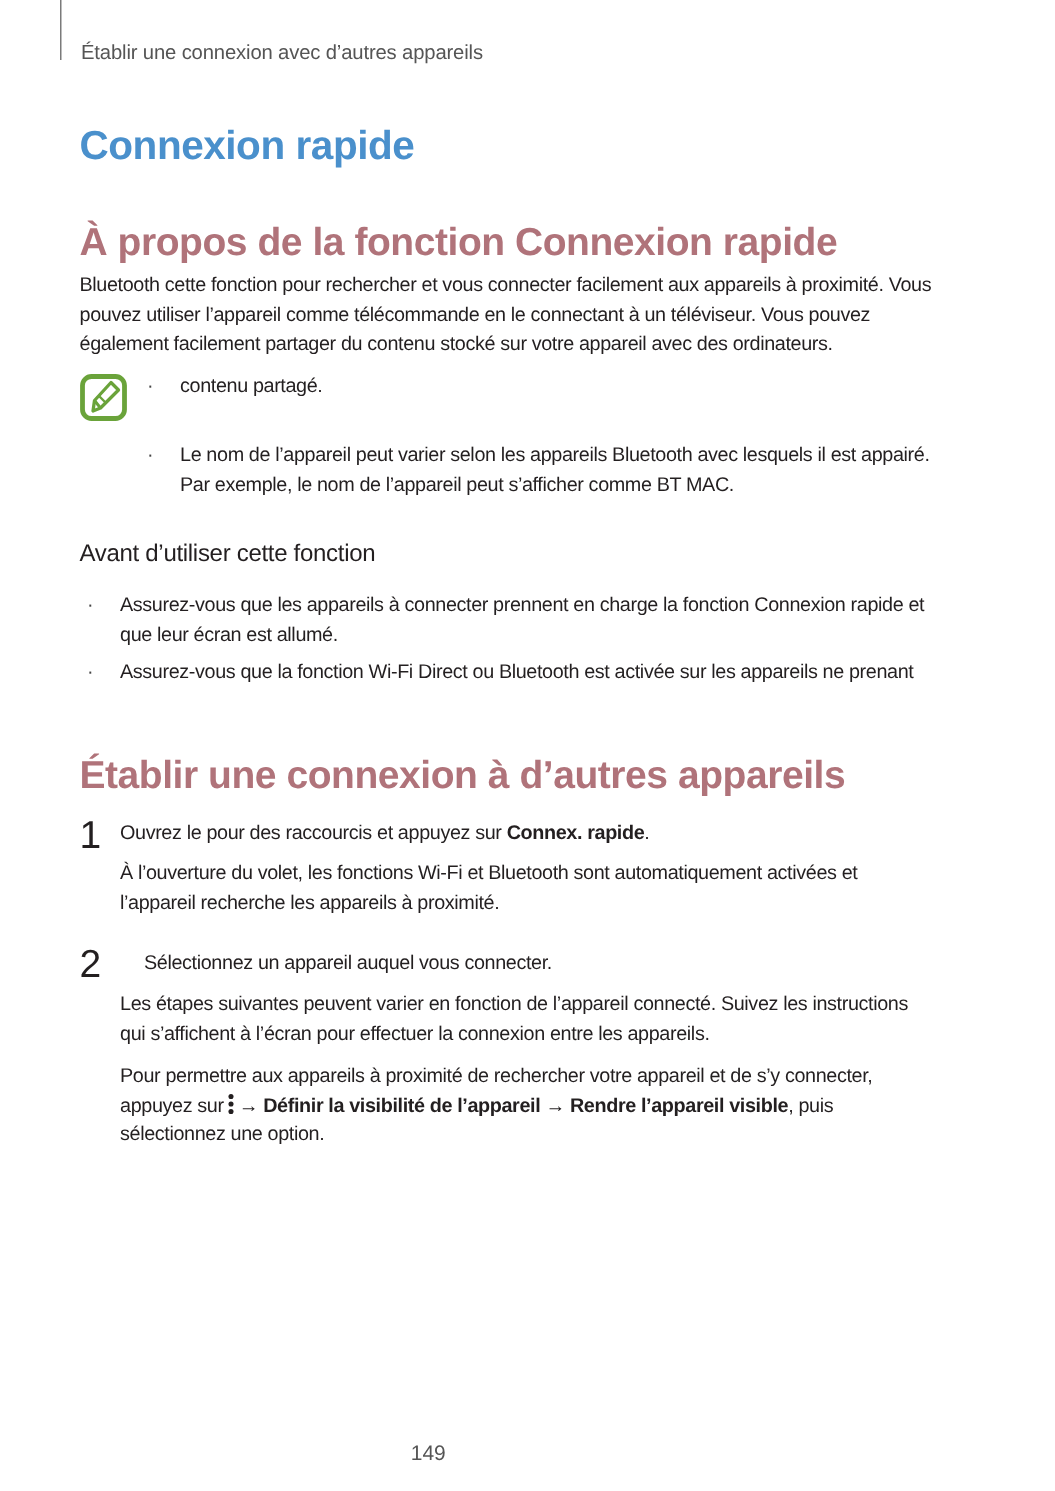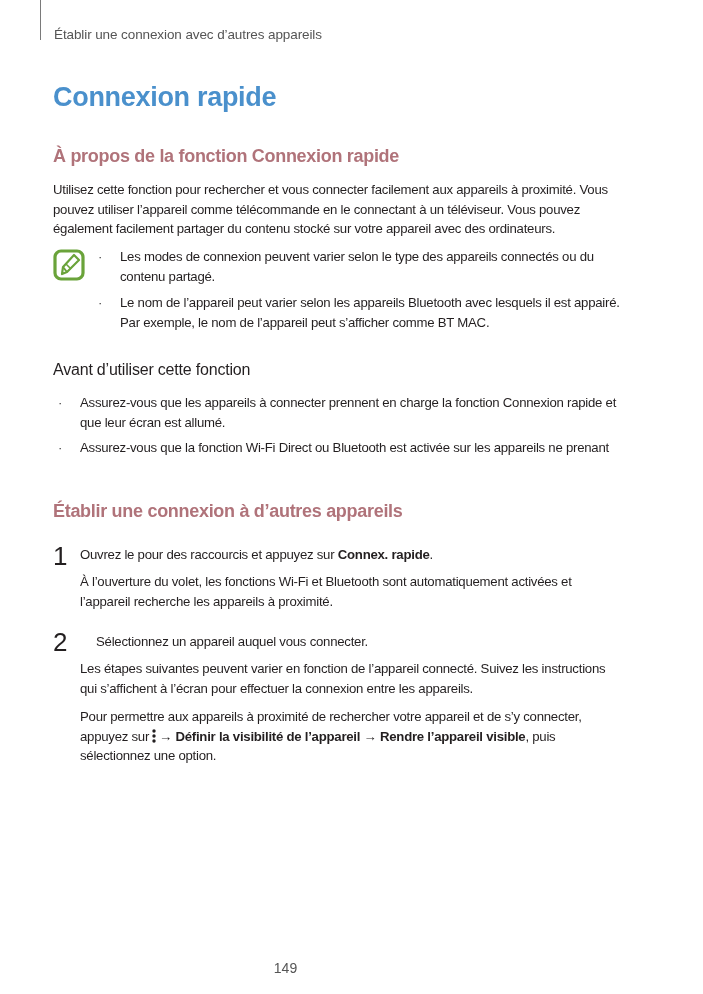--- a/index.html
+++ b/index.html
@@ -1,56 +1,55 @@
 <!DOCTYPE html>
 <html><head>
   <meta charset="utf-8">
   <style>
     html, body { margin:0; padding:0; background:#ffffff; }
     body { width:703px; height:994px; position:relative; overflow:hidden;
       font-family: "Liberation Sans", "DejaVu Sans", sans-serif; color:#231f20; }
     .header-rule { position:absolute; left:40px; top:0; width:1px; height:40px; background:#7a7a7a; }
     .running-header { position:absolute; left:54px; top:27px; font-size:13.5px; color:#555; letter-spacing:-0.1px; }
     .title { position:absolute; left:53px; top:82px; font-size:27px; font-weight:bold; color:#4a90cc; letter-spacing:-0.3px;text-align:right; }
-    .h2 { position:absolute; left:53px; font-size:18px; font-weight:bold; color:#b0737a; letter-spacing:-0.3px; }
+    .h2 { position:absolute; left:53px; font-size:26px; font-weight:bold; color:#b0737a; letter-spacing:-0.3px; }
     .h3 { position:absolute; left:53px; font-size:16px; font-weight:normal; color:#231f20; letter-spacing:-0.2px; }
     .para { position:absolute; font-size:13.2px; line-height:19.5px; color:#231f20; letter-spacing:-0.25px; }
     .bullet { position:absolute; font-size:13.2px; line-height:19.5px; letter-spacing:-0.25px; }
     .bullet .dot { position:absolute; left:-22px; top:0; color:#444; }
     .note-icon { position:absolute; left:53px; top:249px; width:32px; height:32px; }
     .step-num { position:absolute; left:53px; font-size:26px; color:#231f20; font-weight:normal; line-height:26px; }
     .bold { font-weight:bold; }
     .more-icon { display:inline-block; width:6px; height:14px; vertical-align:-2px; margin:0 2px; }
     .page-num { position:absolute; left:0; width:571px; top:960px; text-align:center; font-size:14px; color:#555; }
   </style>
 </head>
 <body>
 
 <div class="header-rule"></div>
 <div class="running-header">Établir une connexion avec d’autres appareils</div>
 
 <div class="title">Connexion rapide</div>
 
 <div class="h2" style="top:146px;">À propos de la fonction Connexion rapide</div>
 <div class="para" style="left:53px; top:180px;">
-  <div>Utilisez cette fonction pour rechercher et vous connecter facilement aux appareils à proximité. Vous</div>
+  <div>Bluetooth cette fonction pour rechercher et vous connecter facilement aux appareils à proximité. Vous</div>
   <div>pouvez utiliser l’appareil comme télécommande en le connectant à un téléviseur. Vous pouvez</div>
   <div>également facilement partager du contenu stocké sur votre appareil avec des ordinateurs.</div>
 </div>
 
 <svg class="note-icon" viewBox="0 0 32 32">
   <rect x="2" y="2" width="28" height="28" rx="6" ry="6" fill="none" stroke="#6aa33a" stroke-width="3.2"></rect>
   <path d="M9 25 L10 18 L21 6 L26 11 L14 23 Z" fill="none" stroke="#6aa33a" stroke-width="2.2" stroke-linejoin="round"></path>
   <path d="M10 18 L14 23" fill="none" stroke="#6aa33a" stroke-width="2"></path>
   <path d="M13 15 L18 20" fill="none" stroke="#6aa33a" stroke-width="1.6"></path>
 </svg>
 
 <div class="bullet" style="left:120px; top:247px;">
   <span class="dot">·</span>
-  <div>Les modes de connexion peuvent varier selon le type des appareils connectés ou du</div>
   <div>contenu partagé.</div>
 </div>
 <div class="bullet" style="left:120px; top:293px;">
   <span class="dot">·</span>
   <div>Le nom de l’appareil peut varier selon les appareils Bluetooth avec lesquels il est appairé.</div>
   <div>Par exemple, le nom de l’appareil peut s’afficher comme BT MAC.</div>
 </div>
 
 <div class="h3" style="top:361px;">Avant d’utiliser cette fonction</div>
 <div class="bullet" style="left:80px; top:393px;">

